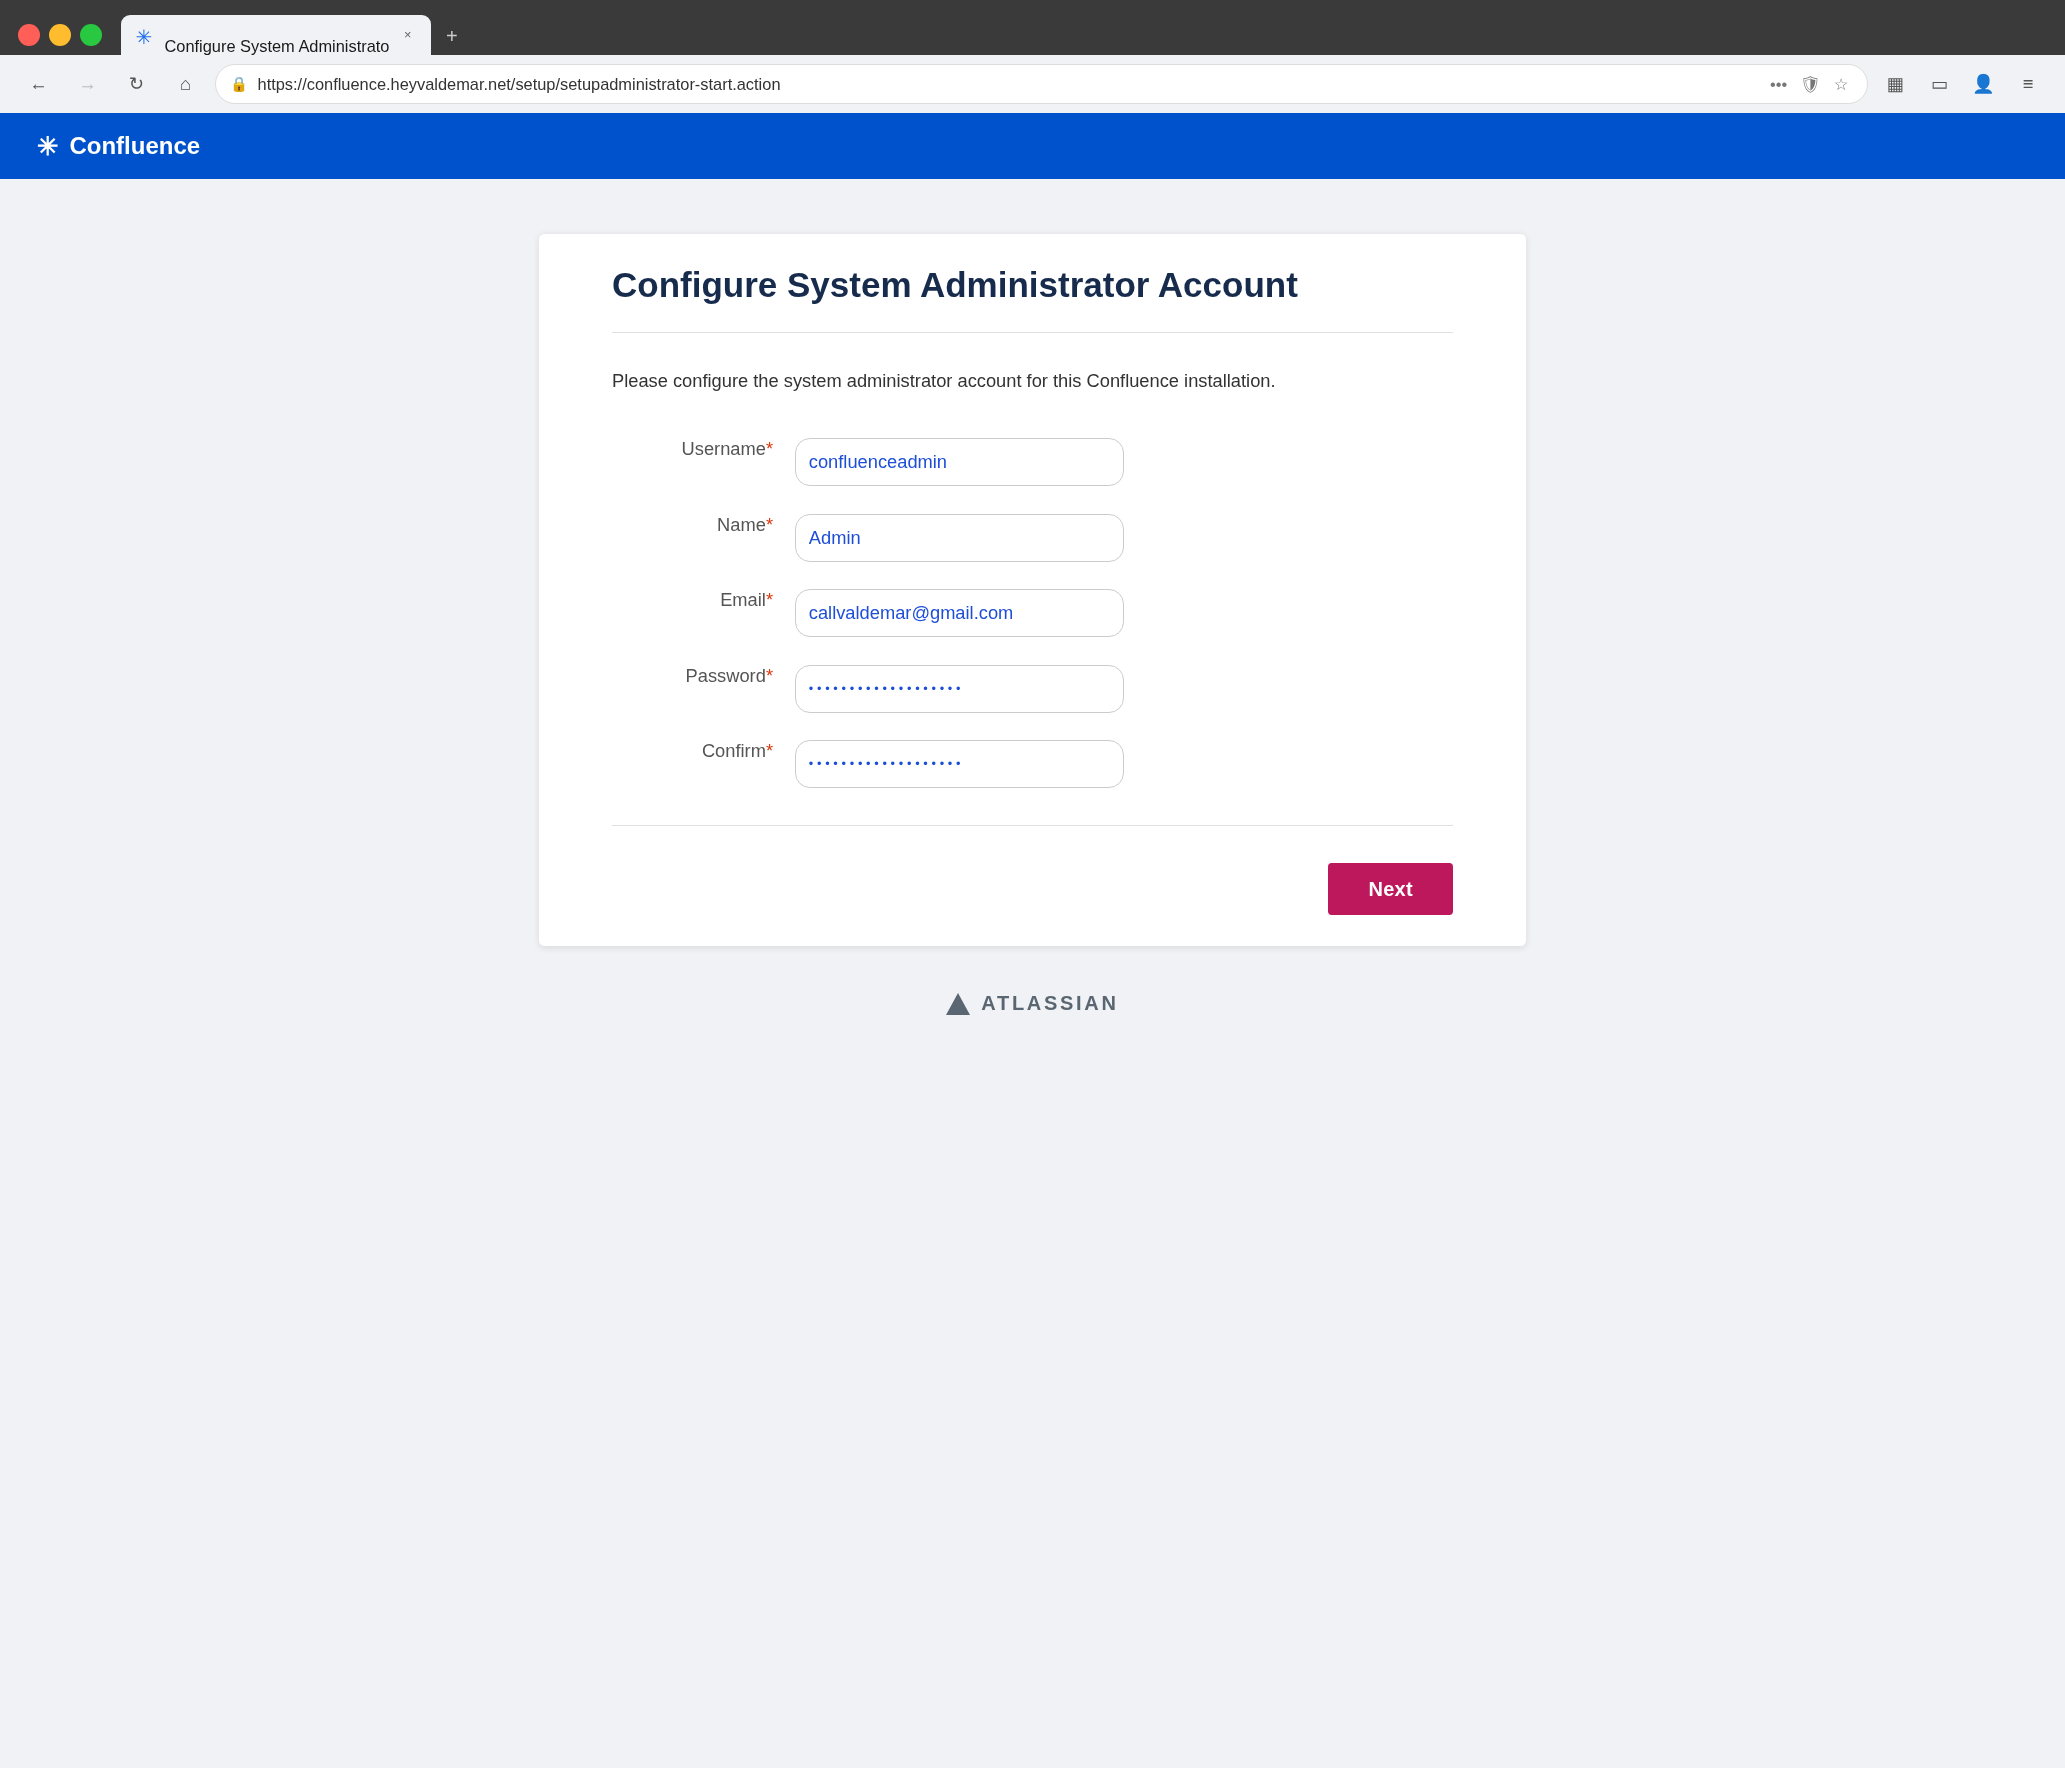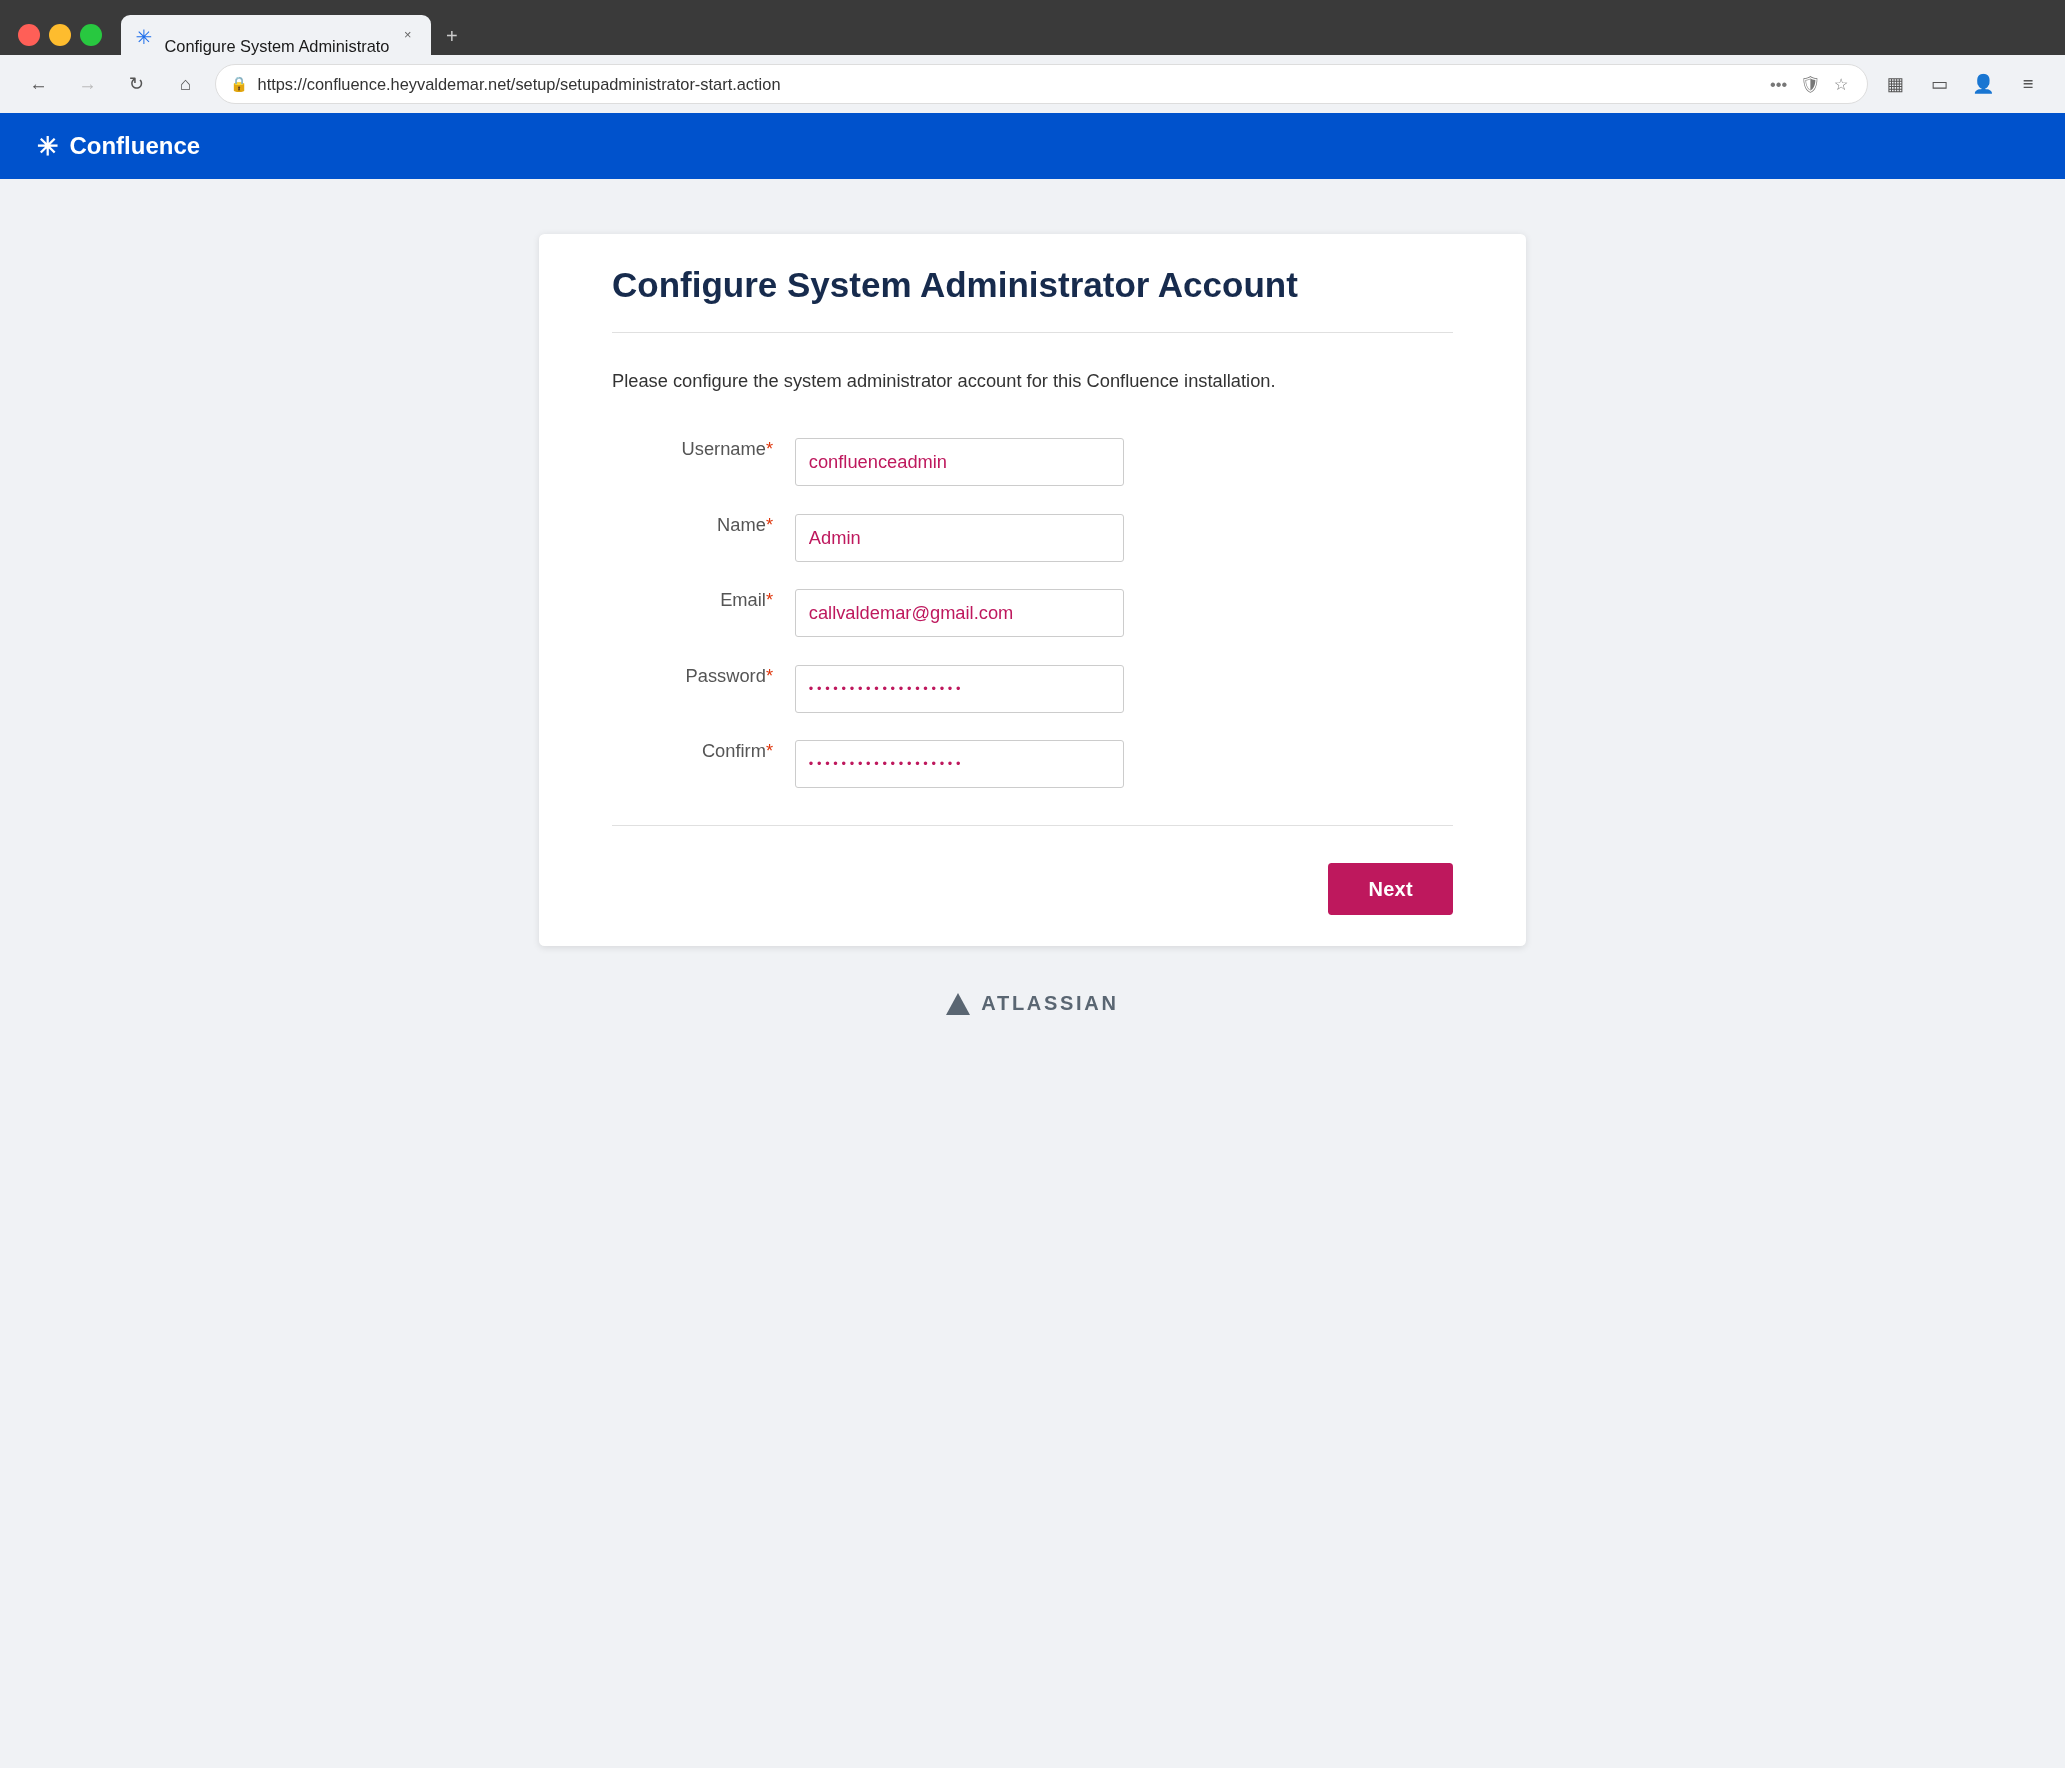--- a/index.html
+++ b/index.html
@@ -268,24 +268,24 @@
     }
 
     .form-label .required {
       color: #de350b;
     }
 
     .form-input {
       width: 329px;
       height: 48px;
       border: 0.9px solid #ccc;
-      border-radius: 3px;
+      border-radius: 15px;
       padding: 0 12.8px;
       font-size: 18.3px;
-      color: #be185d;
+      color: #1d4ed8;
       outline: none;
     }
 
     .form-input[type="password"] {
       letter-spacing: 3.7px;
       font-size: 12.8px;
     }
 
     .bottom-divider {
       border: none;

